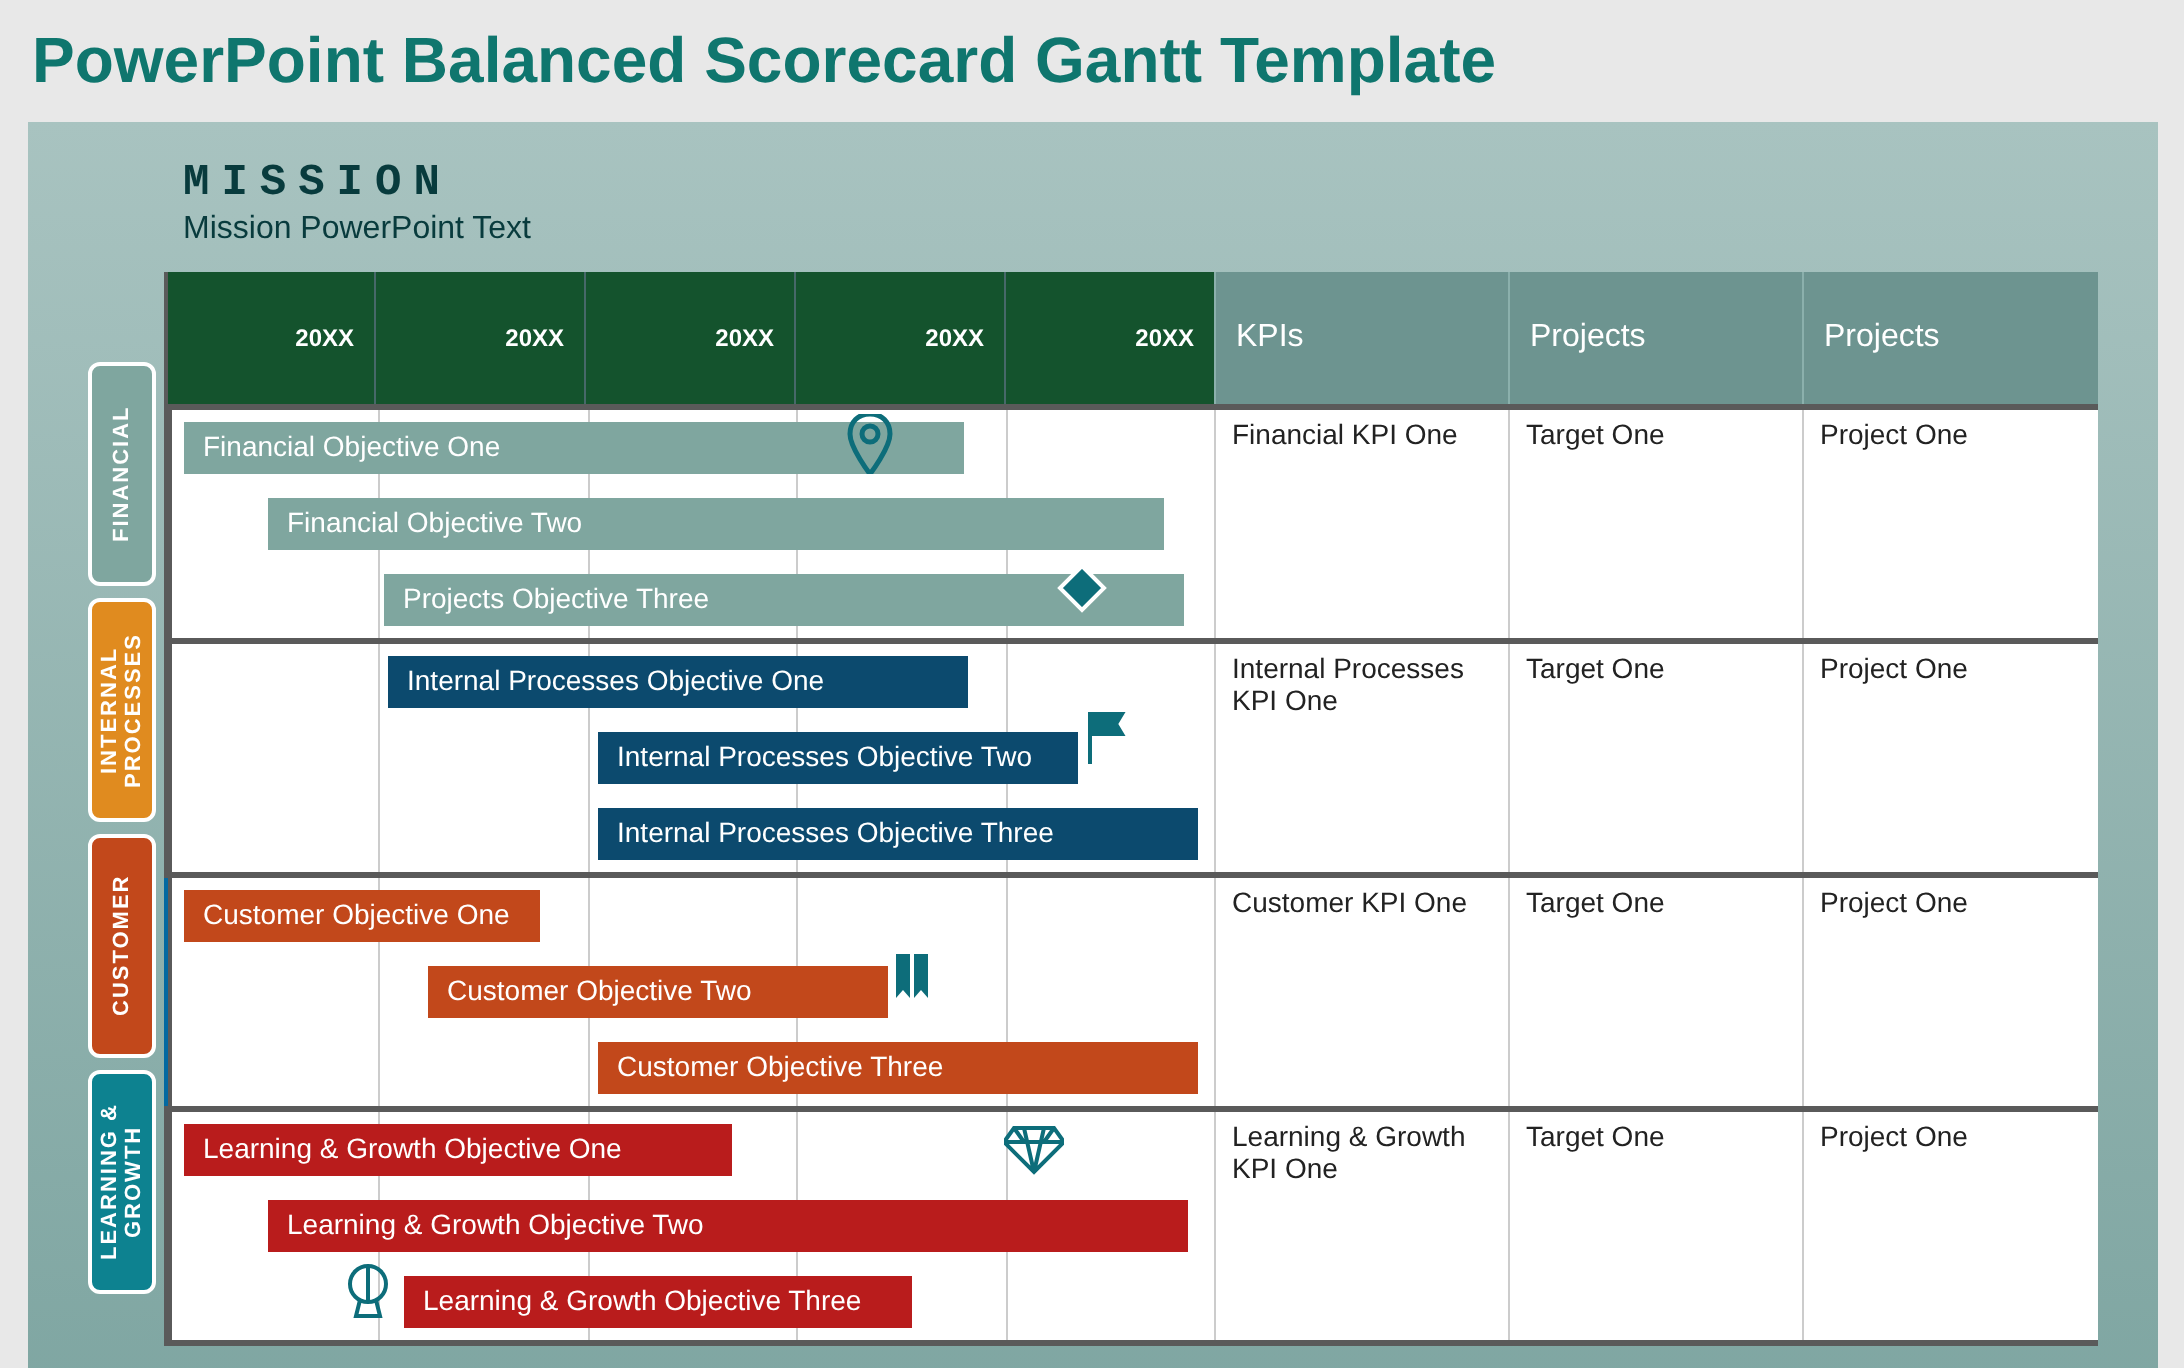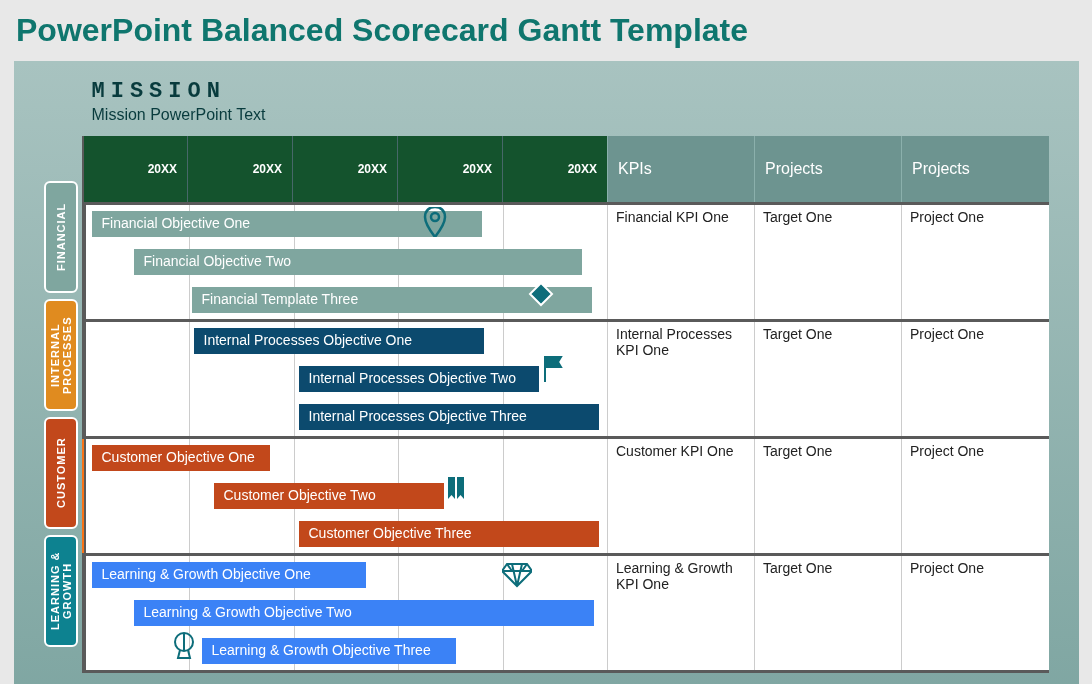--- a/index.html
+++ b/index.html
@@ -30,21 +30,21 @@
 .meta-cell{font-size:14px;color:#222;padding:4px 8px;vertical-align:top;border-left:1px solid #ccc;background:#fff}
 
 .gantt-area{position:relative;height:114px}
 .gantt-grid{position:absolute;inset:0;display:flex}
 .gantt-grid div{flex:1;border-left:1px solid #ccc}
 .gantt-grid div:first-child{border-left:2px solid #5a5a5a}
 .bar{position:absolute;height:26px;color:#fff;font-size:14px;padding:4px 10px;white-space:nowrap}
 .bar-teal{background:#7fa69f}
 .bar-orange{background:#0c4a6e}
 .bar-rust{background:#c2481b}
-.bar-cyan{background:#3b82f6}
+.bar-cyan{background:#b91c1c}
 
 .icon{position:absolute;color:#0d6d7a}
 .pin-icon{top:2px}
 .diamond-icon{top:76px}
 .flag-icon{top:32px}
 .bookmark-icon{top:36px}
 .gem-icon{top:40px}
 .balloon-icon{top:76px}
 
 .section-border{border-bottom:3px solid #5a5a5a}
@@ -90,21 +90,21 @@
           <div class="gantt-area">
             <div class="gantt-grid">
                   <div></div>
                   <div></div>
                   <div></div>
                   <div></div>
                   <div></div>
                 </div>
             <div class="bar bar-teal" style="left:8px;width:390px;top:6px">Financial Objective One</div>
             <div class="bar bar-teal" style="left:50px;width:448px;top:44px">Financial Objective Two</div>
-            <div class="bar bar-teal" style="left:108px;width:400px;top:82px">Financial Template Three</div>
+            <div class="bar bar-teal" style="left:108px;width:400px;top:82px">Projects Objective Three</div>
             <span class="icon pin-icon" style="left:339px"><svg width="24" height="30" viewBox="0 0 24 30">
                     <path d="M12 0C6 0 2 4 2 10c0 7 10 20 10 20s10-13 10-20c0-6-4-10-10-10zm0 14a4 4 0 110-8 4 4 0 010 8z" fill="none" stroke="#0d6d7a" stroke-width="2.5"></path>
                   </svg></span>
             <span class="icon diamond-icon" style="left:444px"><svg width="26" height="26" viewBox="0 0 26 26">
                     <path d="M13 2L24 13 13 24 2 13z" fill="#0d6d7a" stroke="#fff" stroke-width="2"></path>
                   </svg></span>
           </div>
         </td>
         <td class="meta-cell">Financial KPI One</td>
         <td class="meta-cell">Target One</td>
@@ -128,21 +128,21 @@
                     <path d="M3 2v26M3 3h16l-3 5 3 5H3" fill="#0d6d7a" stroke="#0d6d7a" stroke-width="2"></path>
                   </svg></span>
           </div>
         </td>
         <td class="meta-cell">Internal Processes KPI One</td>
         <td class="meta-cell">Target One</td>
         <td class="meta-cell">Project One</td>
       </tr>
 
       <tr class="section">
-        <td colspan="5" style="padding:0;position:relative;border-left:2px solid #f97316">
+        <td colspan="5" style="padding:0;position:relative;border-left:2px solid #0369a1">
           <div class="gantt-area">
             <div class="gantt-grid">
                   <div></div>
                   <div></div>
                   <div></div>
                   <div></div>
                   <div></div>
                 </div>
             <div class="bar bar-rust" style="left:8px;width:178px;top:6px">Customer Objective One</div>
             <div class="bar bar-rust" style="left:130px;width:230px;top:44px">Customer Objective Two</div>

